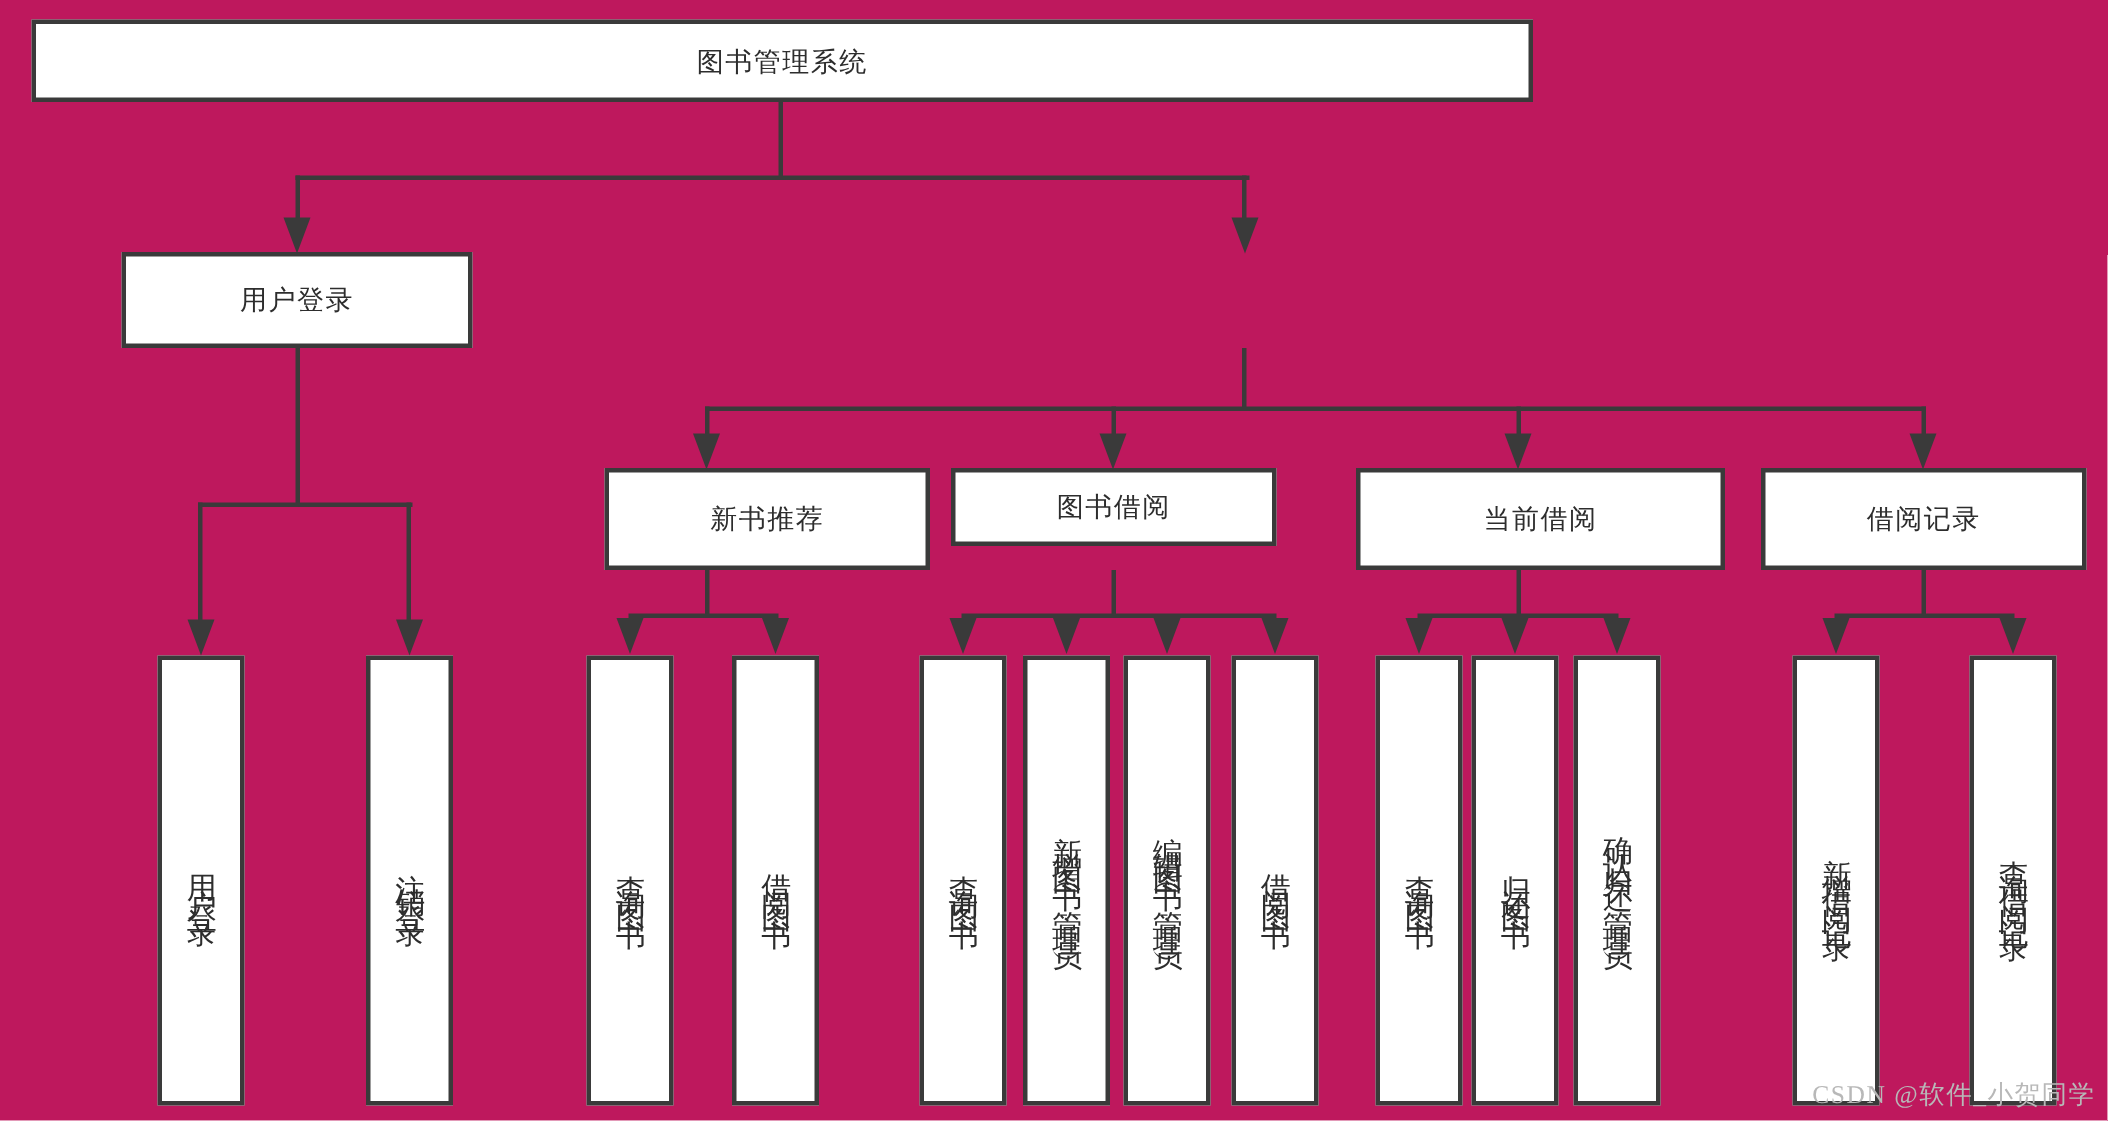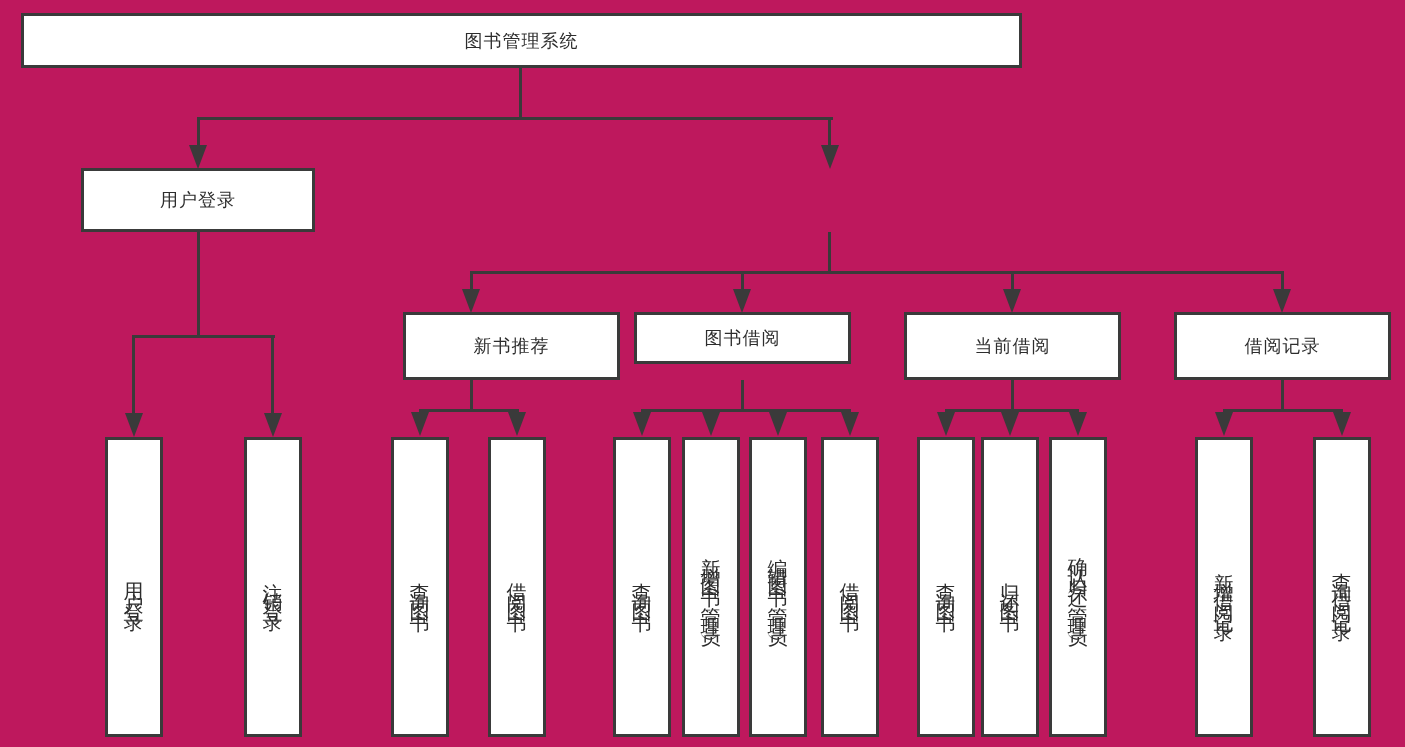--- a/index.html
+++ b/index.html
@@ -82,21 +82,21 @@
   <div class="box" style="left:81px; top:168px; width:234px; height:64px;">
     <span class="label">用户登录</span>
   </div>
 
   <div class="box" style="left:363px; top:312px; width:217px; height:68px;margin-left:40px;">
     <span class="label">新书推荐</span>
   </div>
   <div class="box" style="left:634px; top:312px; width:217px; height:52px;">
     <span class="label">图书借阅</span>
   </div>
-  <div class="box" style="left:904px; top:312px; width:217px; height:68px;">
+  <div class="box" style="left:904px; top:312px; width:246px; height:68px;">
     <span class="label">当前借阅</span>
   </div>
   <div class="box" style="left:1174px; top:312px; width:217px; height:68px;">
     <span class="label">借阅记录</span>
   </div>
 
   <div class="box leaf" style="left:105px; top:437px; width:58px; height:300px;">
     <span class="label">用户登录</span>
   </div>
   <div class="box leaf" style="left:244px; top:437px; width:58px; height:300px;">
@@ -181,14 +181,15 @@
   <div class="hline" style="left:945px; top:409px; width:134px;"></div>
   <div class="arrow" style="left:937px; top:412px;"></div>
   <div class="arrow" style="left:1001px; top:412px;"></div>
   <div class="arrow" style="left:1069px; top:412px;"></div>
 
   <div class="vline" style="left:1281px; top:380px; height:32px;"></div>
   <div class="hline" style="left:1223px; top:409px; width:120px;"></div>
   <div class="arrow" style="left:1215px; top:412px;"></div>
   <div class="arrow" style="left:1333px; top:412px;"></div>
 
+  <div class="watermark">CSDN @软件_小贺同学</div>
 
 </div>
 
 </body></html>

